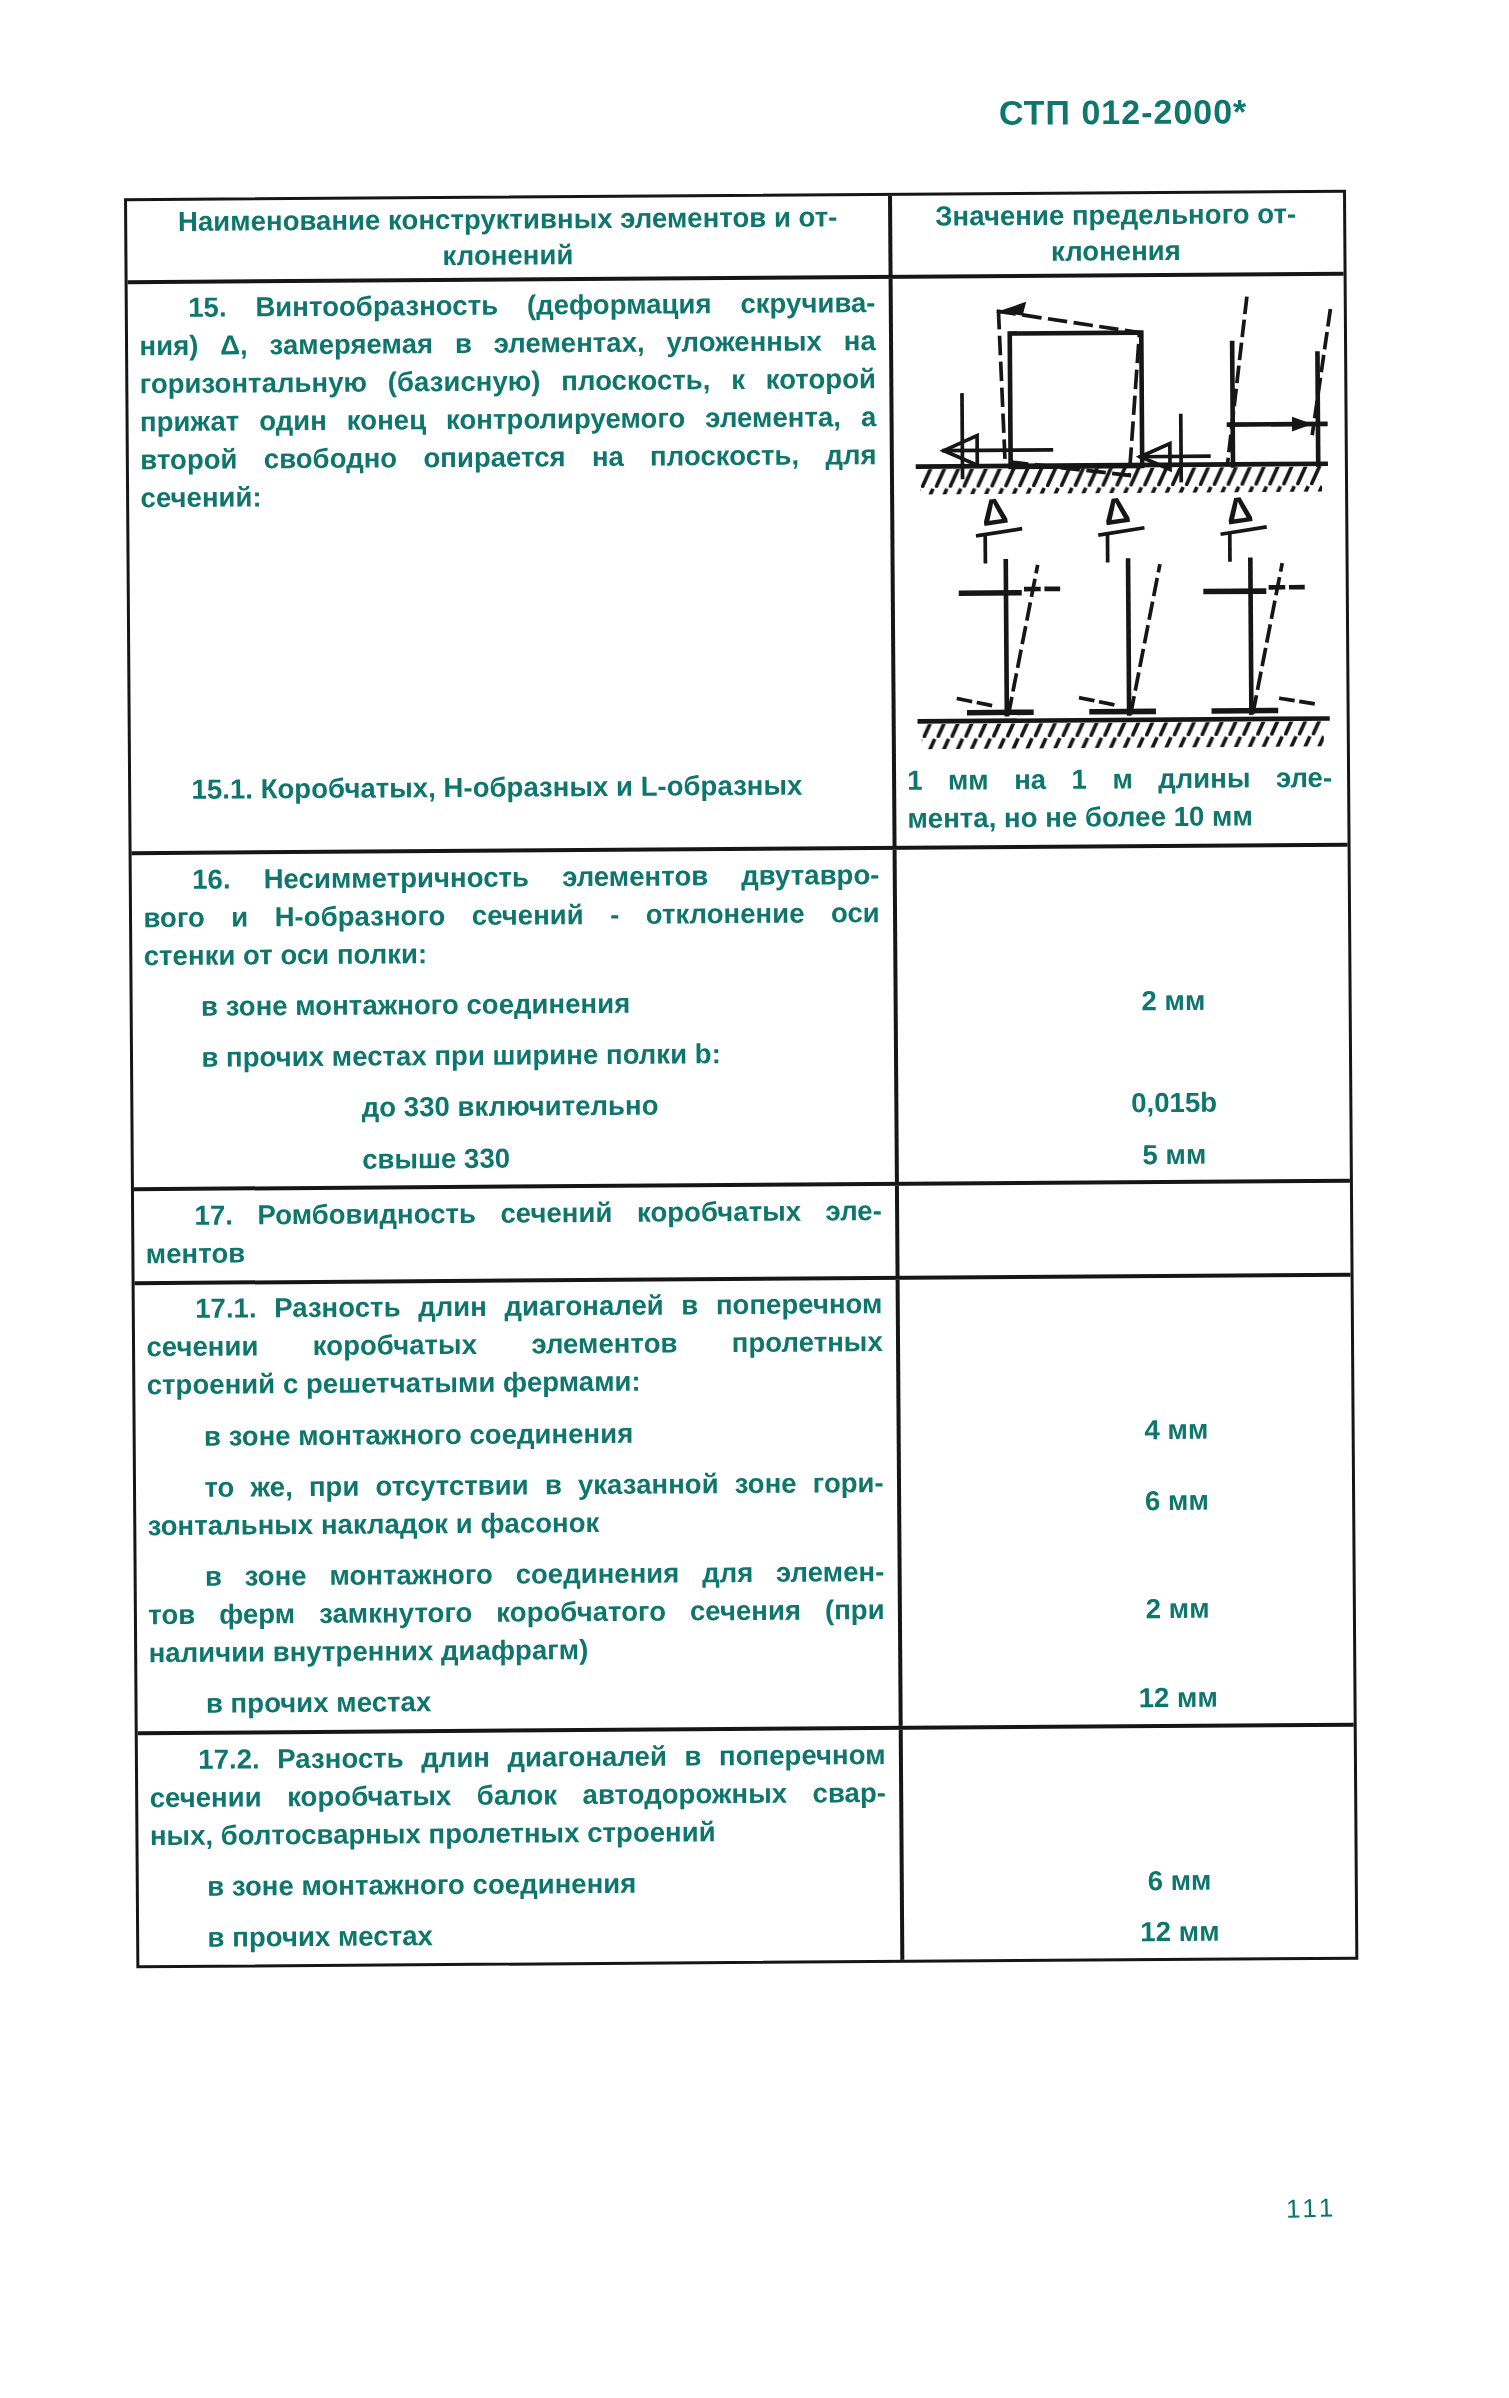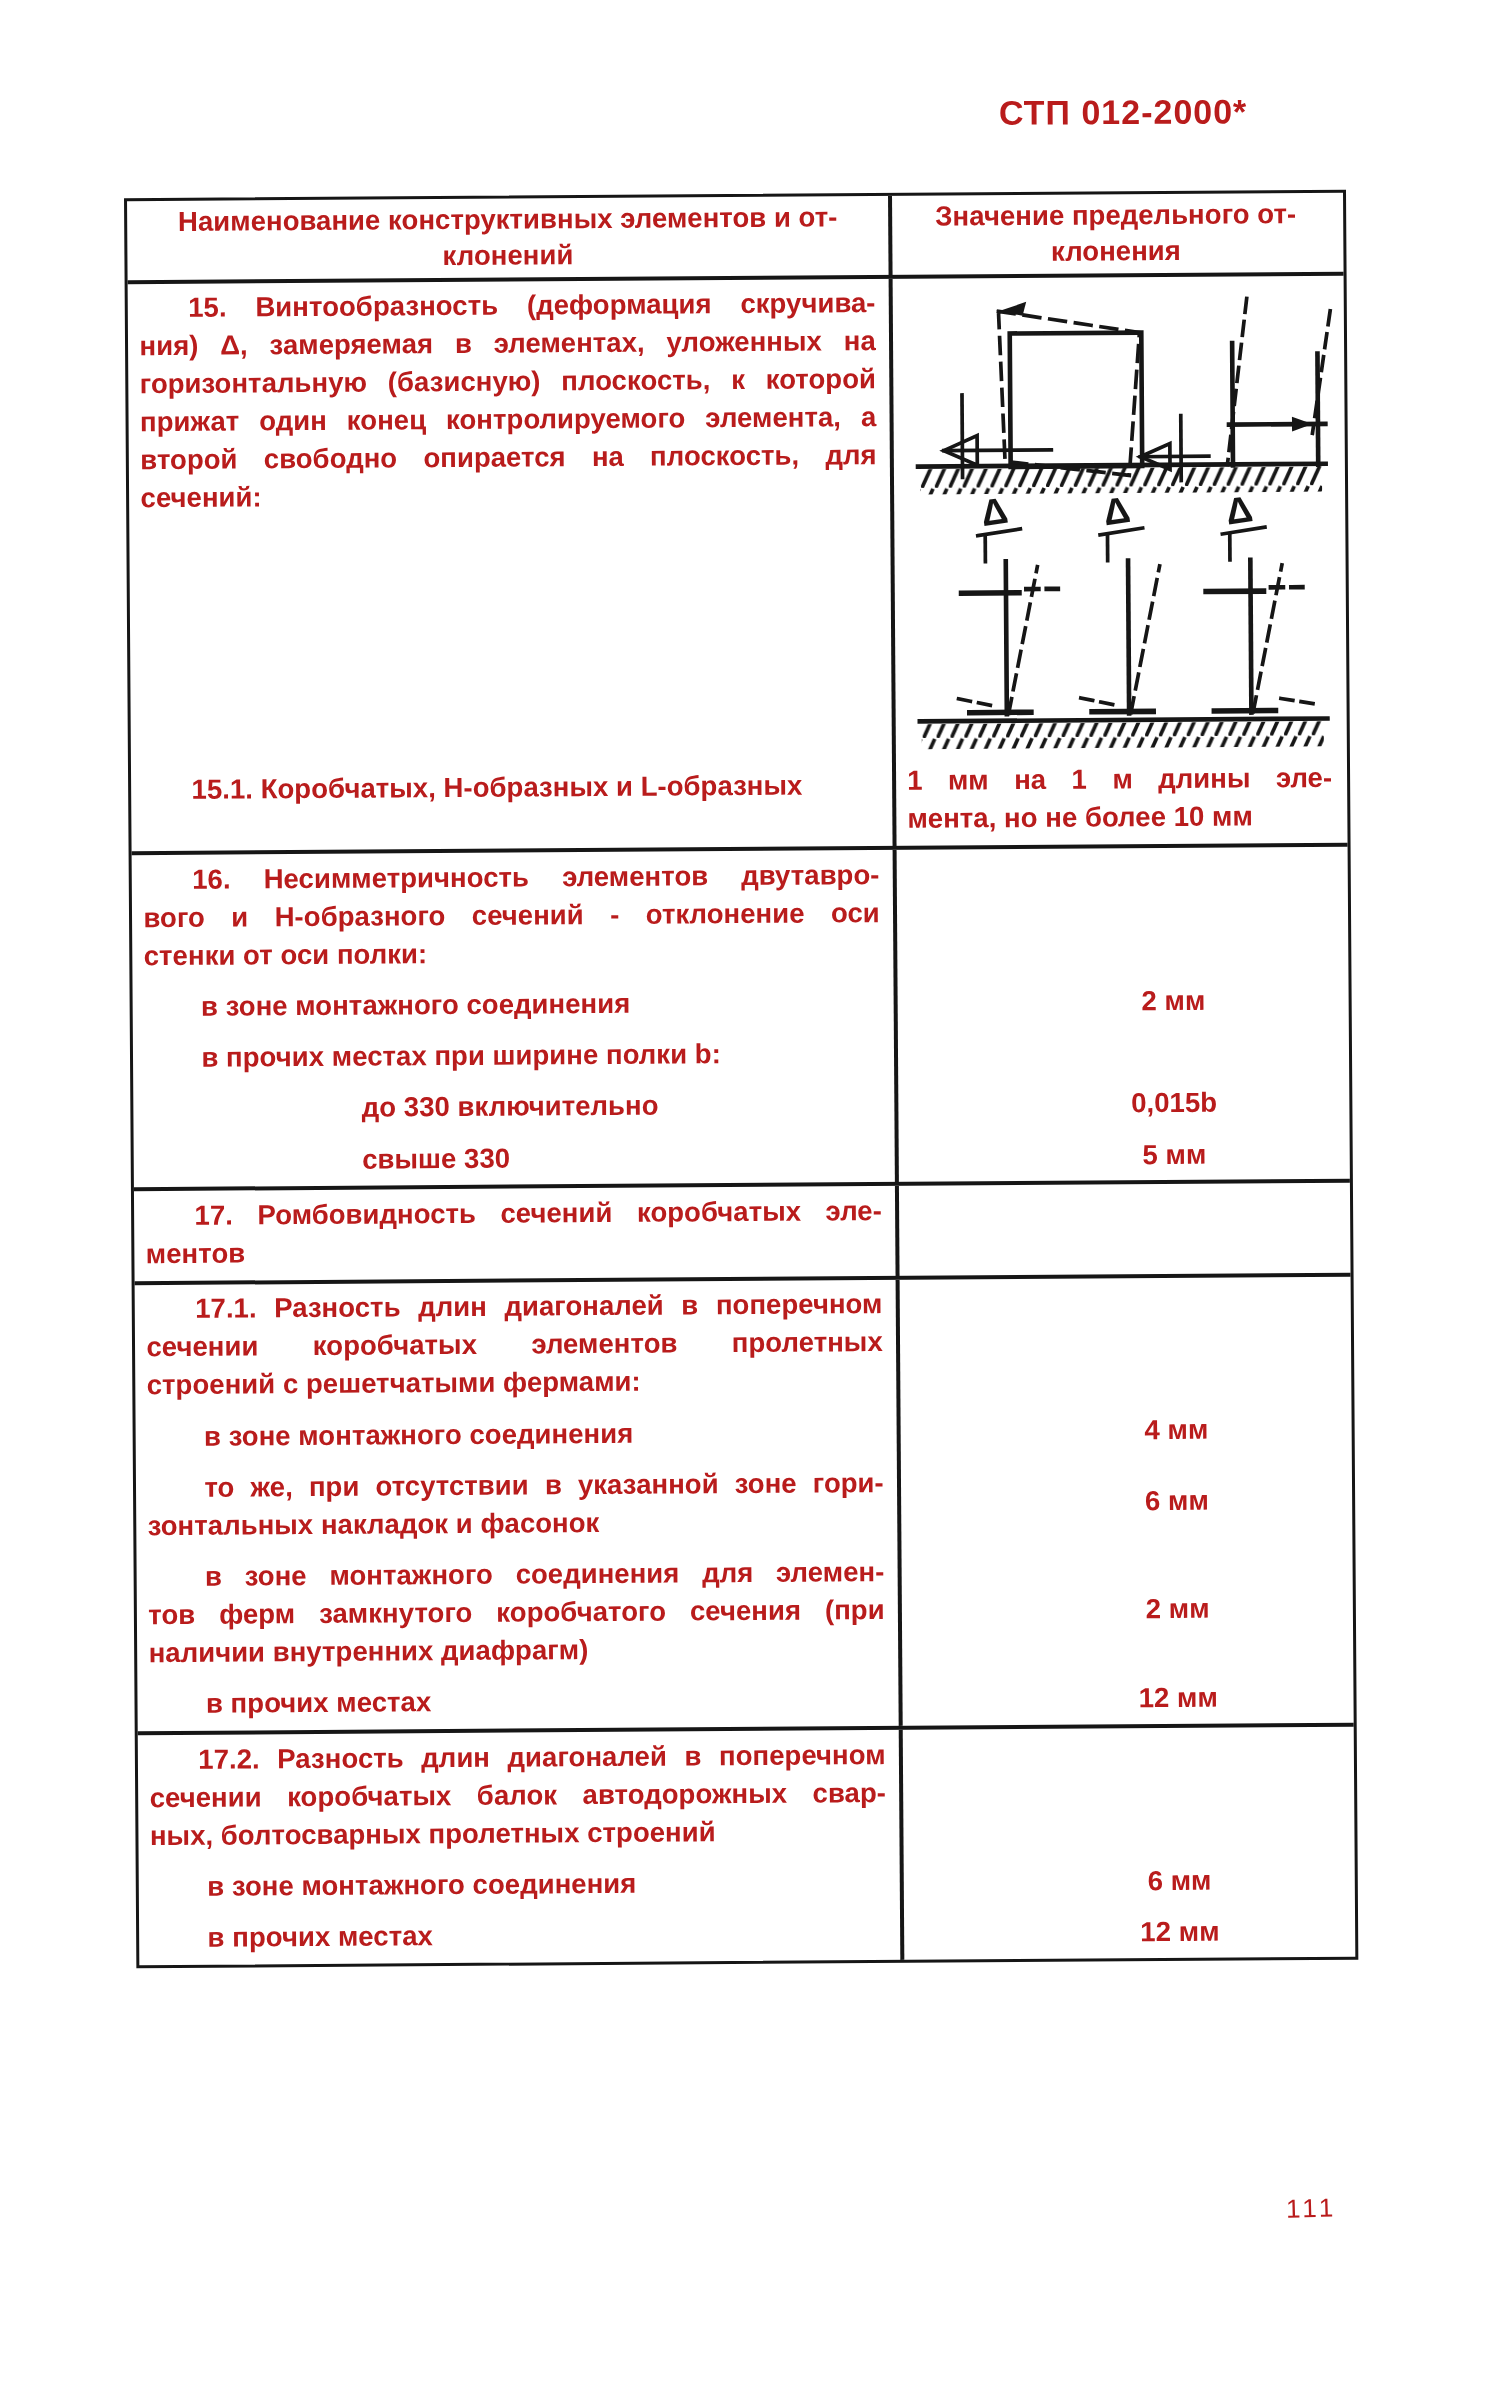--- a/index.html
+++ b/index.html
@@ -2,21 +2,21 @@
 <html style="font-size:15px"><head>
 <meta charset="utf-8">
 <style>
   html,body{margin:0;padding:0;background:#e8e8e8;}
   .page{
     position:relative;
     width:1509px;height:2399px;
     background:#ffffff;
     font-family:"Liberation Sans", sans-serif;
     font-weight:700;
-    color:#b91c1c;
+    color:#0f766e;
     overflow:hidden;
   }
   .doc-code{
     position:absolute; top:93px; right:262px;
     font-size:34px; letter-spacing:1px;
     transform:rotate(-0.3deg);
   }
   .tbl{
     position:absolute; left:124px; top:194px; width:1222px;
     border:3.8px solid #161616;

